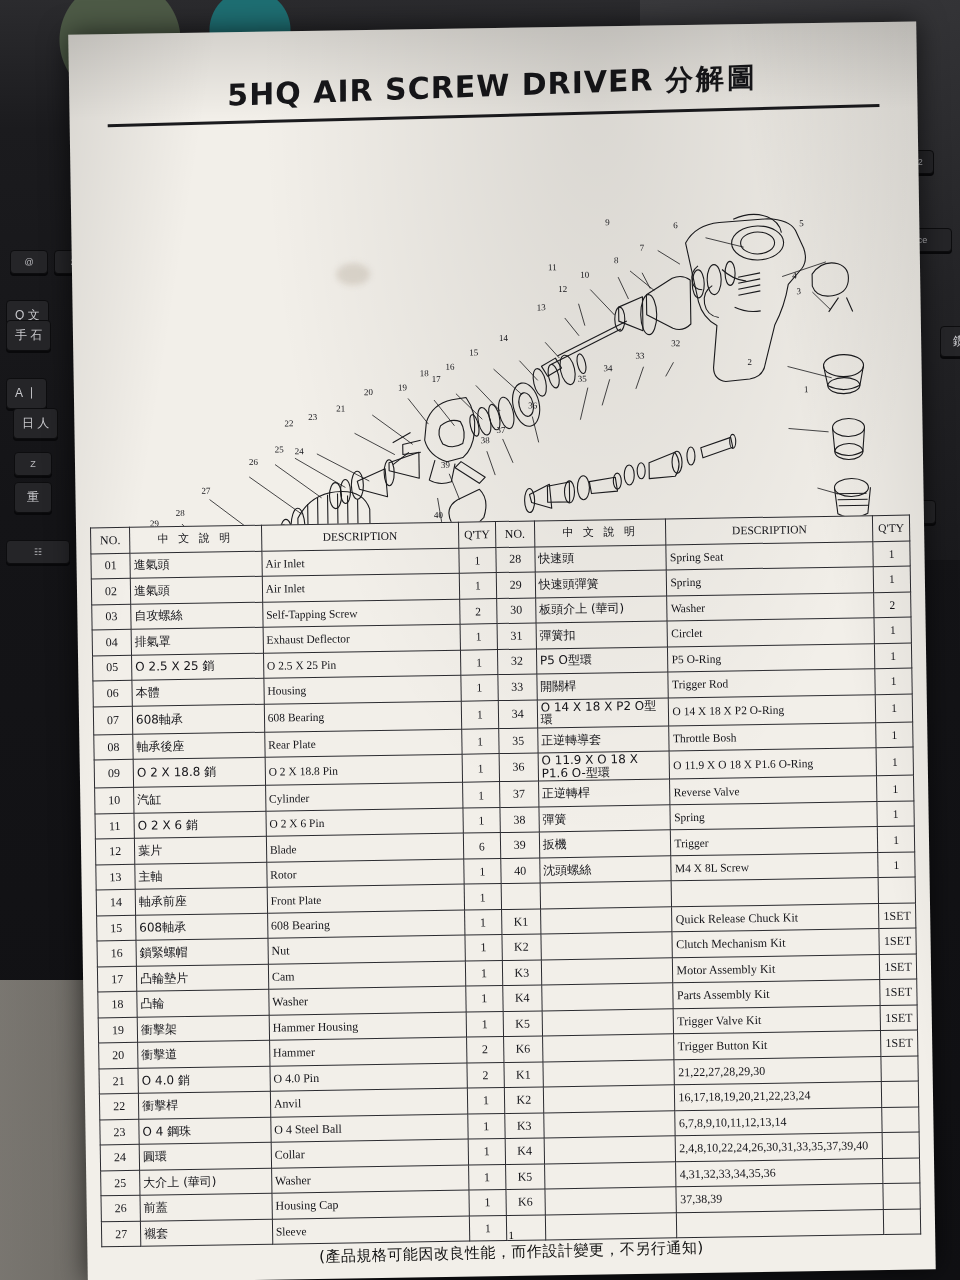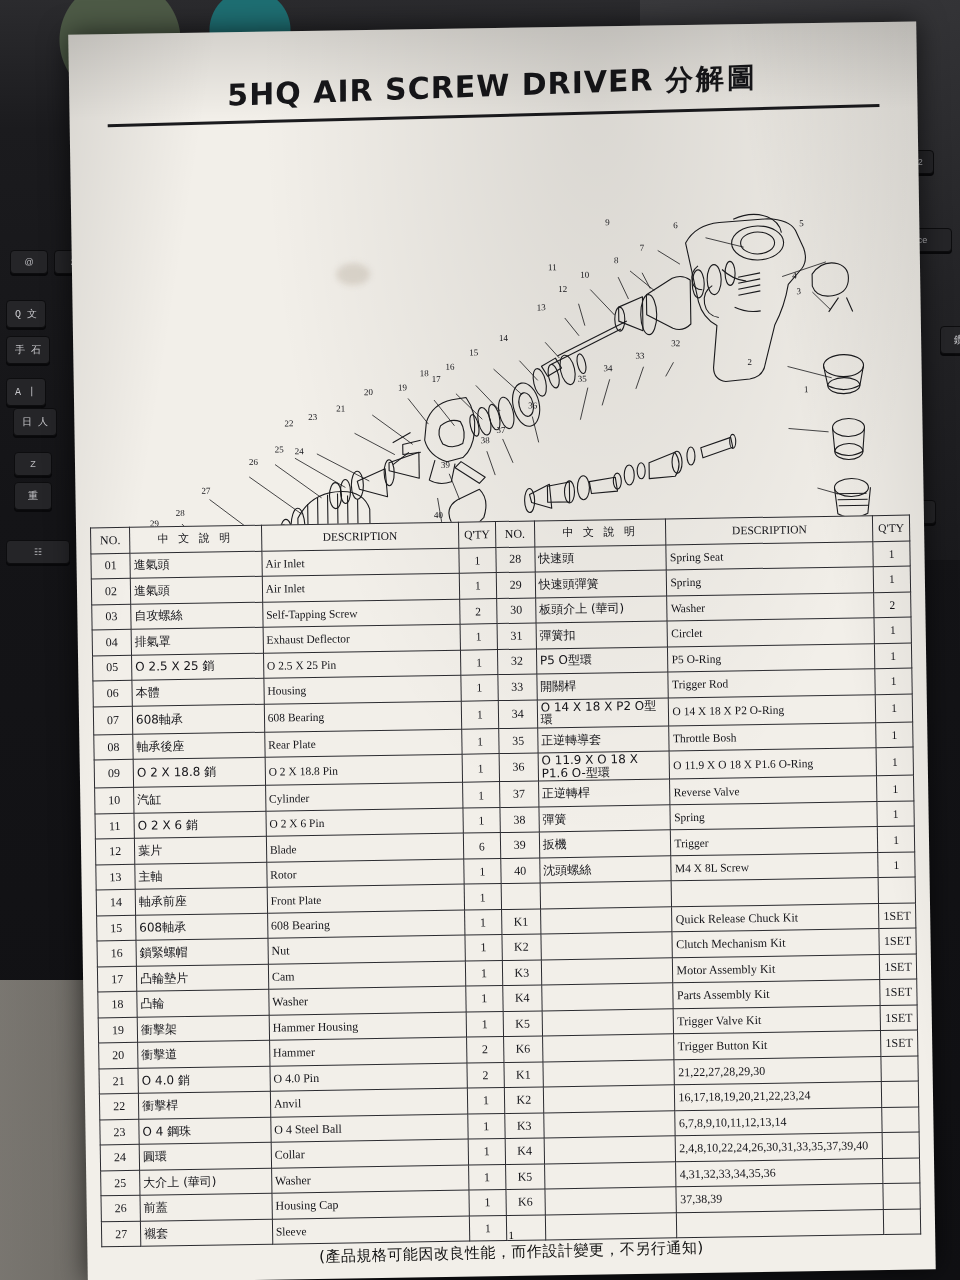--- a/index.html
+++ b/index.html
@@ -18,21 +18,21 @@
   }
   #deskRight{position:absolute;left:640px;top:0;width:320px;height:560px;
     background:linear-gradient(160deg,#3a3a3d 0%,#232326 60%,#1a1a1d 100%);}
   #deskBottomLeft{position:absolute;left:0;top:980px;width:120px;height:300px;
     background:linear-gradient(90deg,#cfc9bc 0%,#b9b3a6 100%);opacity:.55;}
   .kbrow{position:absolute;display:flex;gap:6px;}
   .key{background:#252528;border:1px solid #0d0d0f;border-radius:4px;
     color:#b9b9bd;font-size:9px;padding:6px 8px;min-width:20px;text-align:center;
     box-shadow:0 2px 0 #09090b;}
   .key.big{min-width:46px;}
-  .keylabel-cjk{font-size:10px;color:#c9c9cd;font-family:Liberation Mono, monospace;}
+  .keylabel-cjk{font-size:12px;color:#c9c9cd;}
   
   #paper{
     position:absolute;left:78px;top:28px;width:848px;height:1248px;
     background:#f2efe9;
     transform:rotate(-0.9deg);
     box-shadow:0 0 28px rgba(0,0,0,.65);
   }
   #paper:after{ 
     content:"";position:absolute;inset:0;pointer-events:none;
     background:
@@ -81,21 +81,21 @@
   <div id="deskRight"></div>
   <div id="deskBottomLeft"></div>
 
   <div class="kbrow" style="left:10px;top:250px;">
     <div class="key">@</div>
     <div class="key">2</div>
   </div>
   <div class="kbrow" style="left:6px;top:300px;">
     <div class="key keylabel-cjk">Q 文</div>
   </div>
-  <div class="kbrow" style="left:6px;top:336px;">
+  <div class="kbrow" style="left:6px;top:320px;">
     <div class="key keylabel-cjk">手 石</div>
   </div>
   <div class="kbrow" style="left:6px;top:378px;">
     <div class="key keylabel-cjk">A 丨</div>
   </div>
   <div class="kbrow" style="left:13px;top:408px;">
     <div class="key keylabel-cjk">日 人</div>
   </div>
   <div class="kbrow" style="left:14px;top:452px;">
     <div class="key">Z</div>

